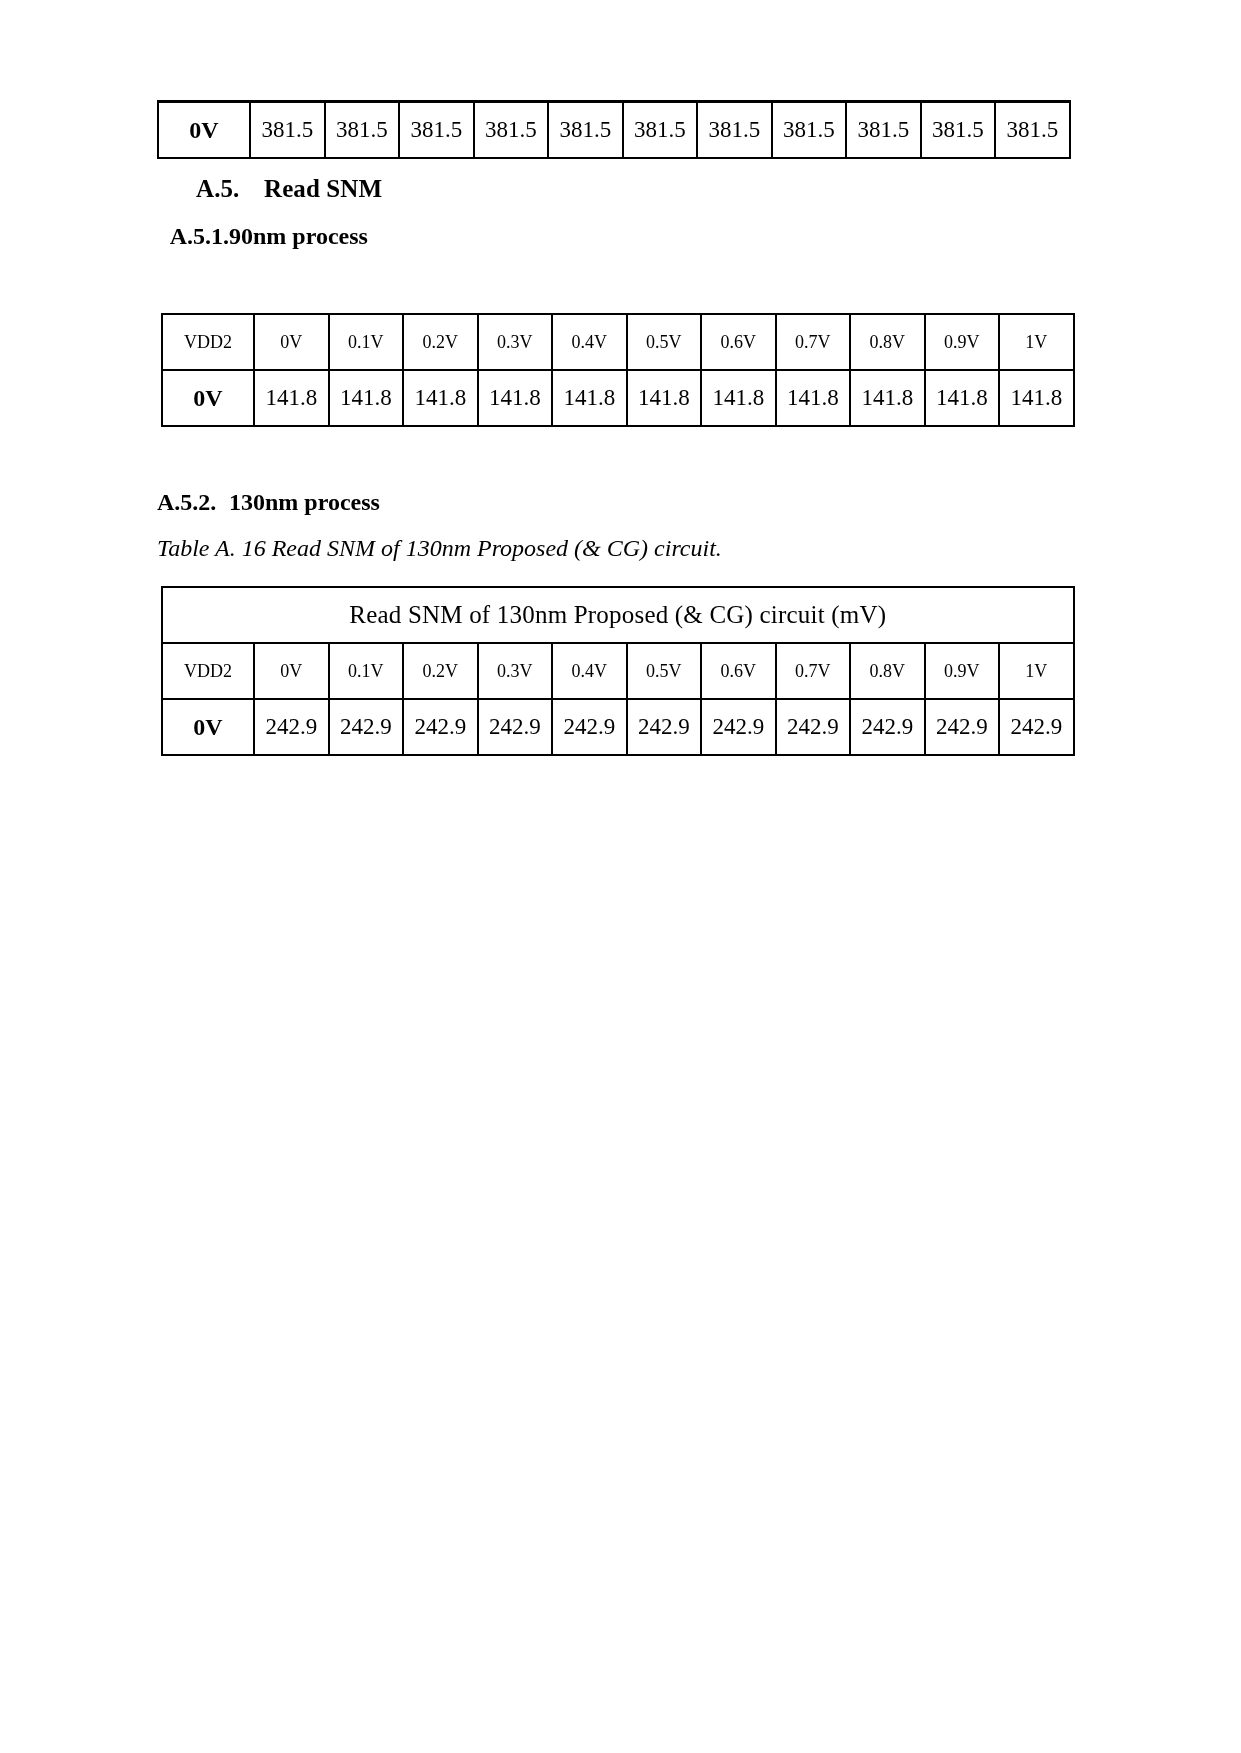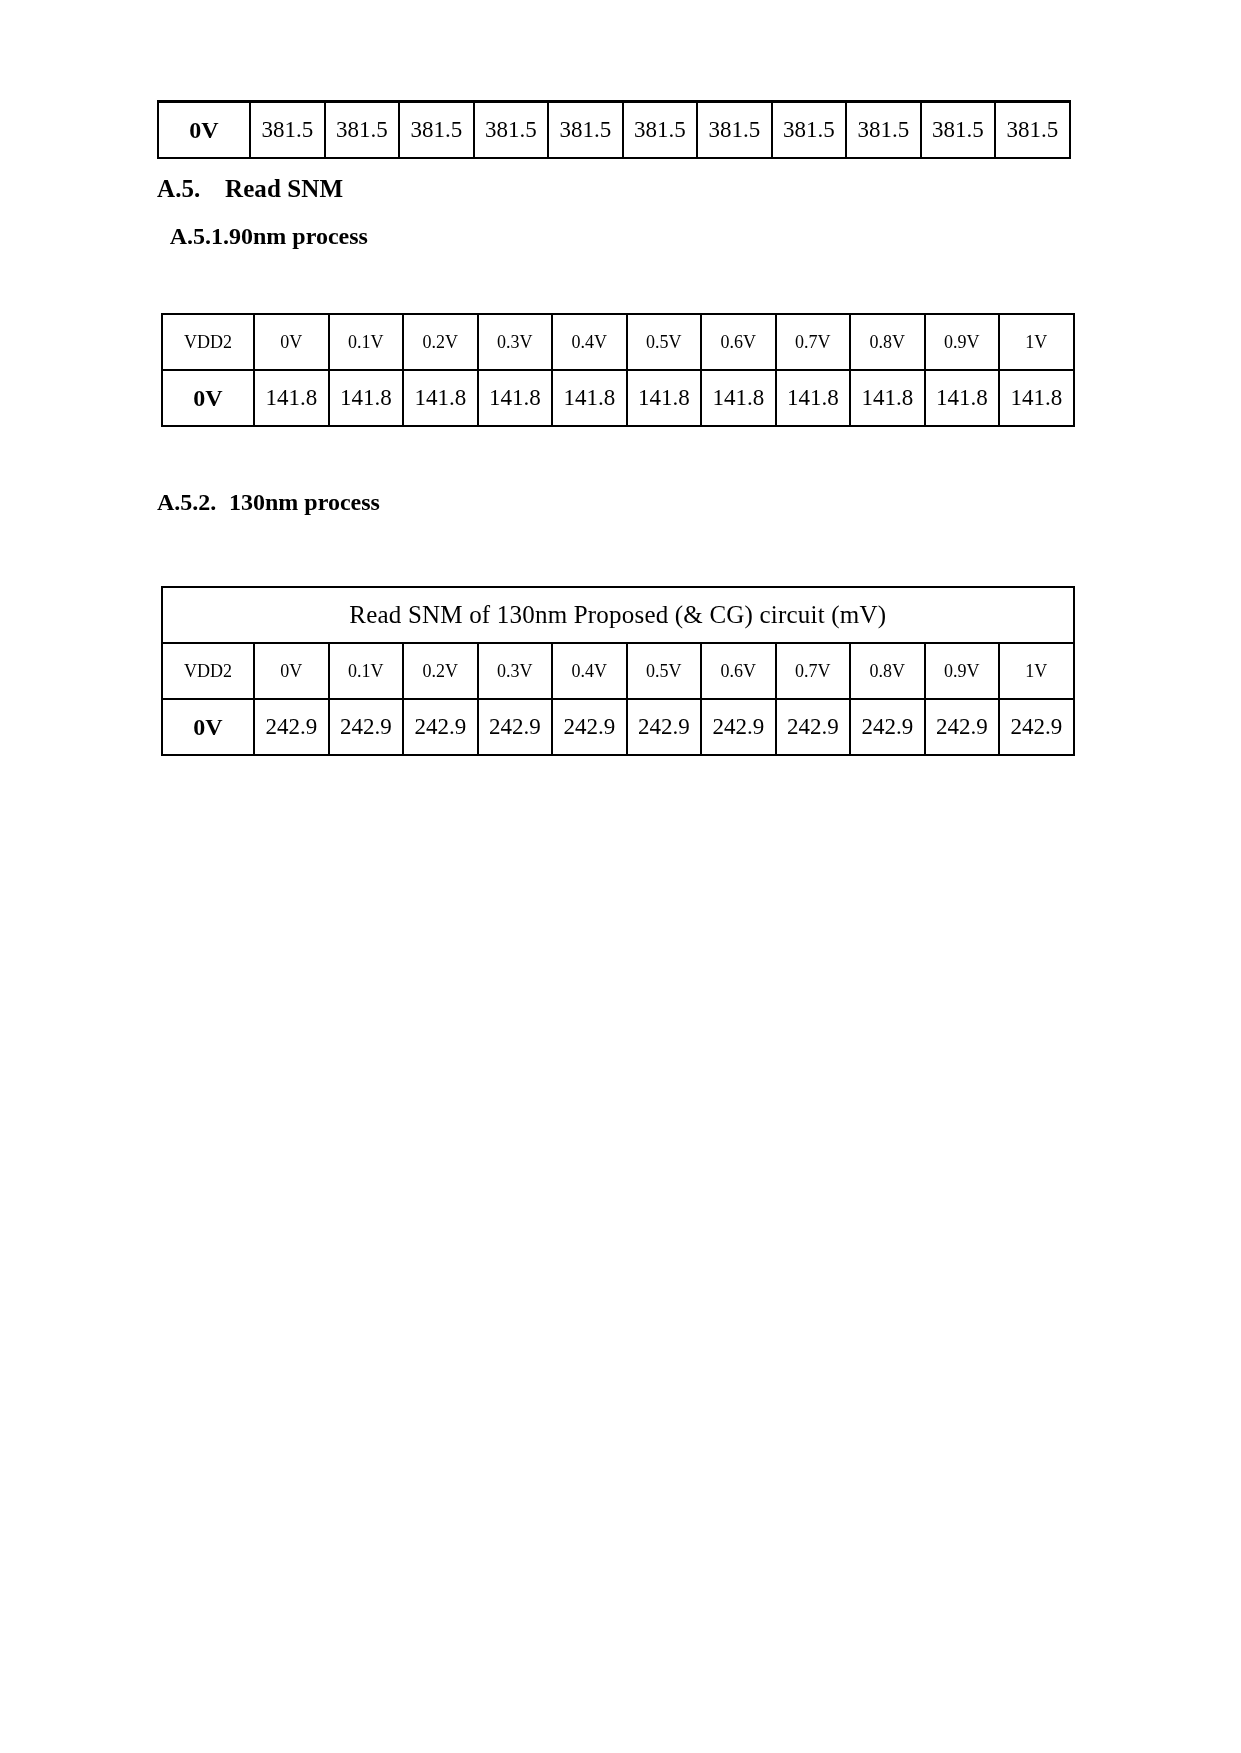--- a/index.html
+++ b/index.html
@@ -78,21 +78,21 @@
     margin: 0;
     padding: 0;
     letter-spacing: 0.1px;
   }
   h3.subsec {
     font-size: 24px;
     font-weight: bold;
     margin: 0;
     padding: 0;
   }
-  .sec-num { display: inline-block; width: 68px; }
+  .sec-num { display: inline-block; width: 68px; margin-left: 39px; }
   .subsec-num { display: inline-block; width: 72px; }
 
   p.caption {
     font-size: 24px;
     font-style: italic;
     margin: 0;
     padding: 0;
   }
 
   .pos { position: absolute; }
@@ -199,20 +199,21 @@
           <td class="data-cell">141.8</td>
         </tr>
       </tbody>
     </table>
   </div>
 
   <h3 class="subsec pos" style="left:157px; top:489px;">
     <span class="subsec-num">A.5.2.</span><span>130nm process</span>
   </h3>
 
+  <p class="caption pos" style="left:157px; top:535px;">Table A. 16 Read SNM of 130nm Proposed (&amp; CG) circuit.</p>
 
   <div class="pos" style="left:161px; top:586px;">
     <table class="snm">
       <colgroup>
         <col class="first-col">
           <col class="val-col">
           <col class="val-col">
           <col class="val-col">
         <col class="val-col">
           <col class="val-col">

